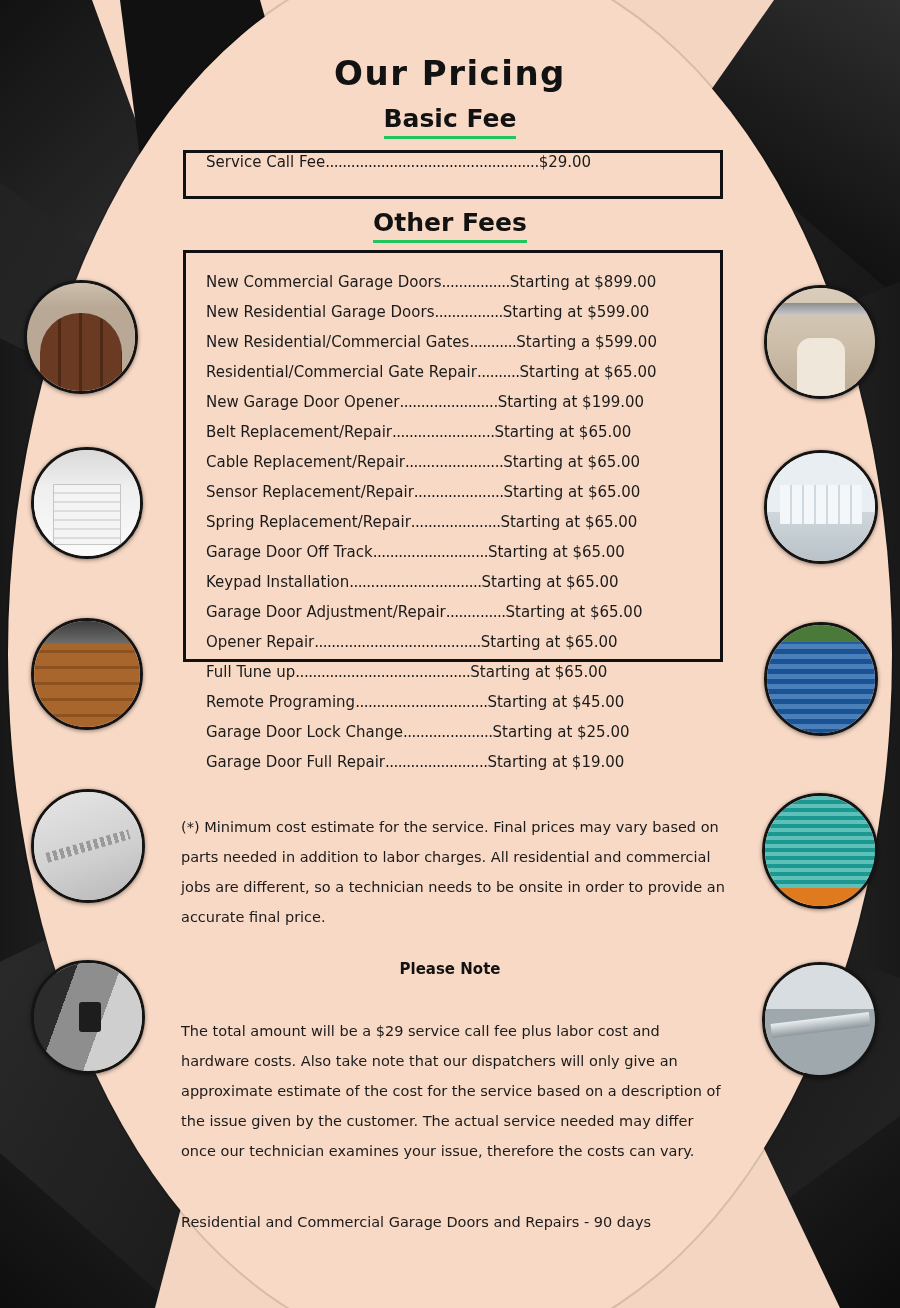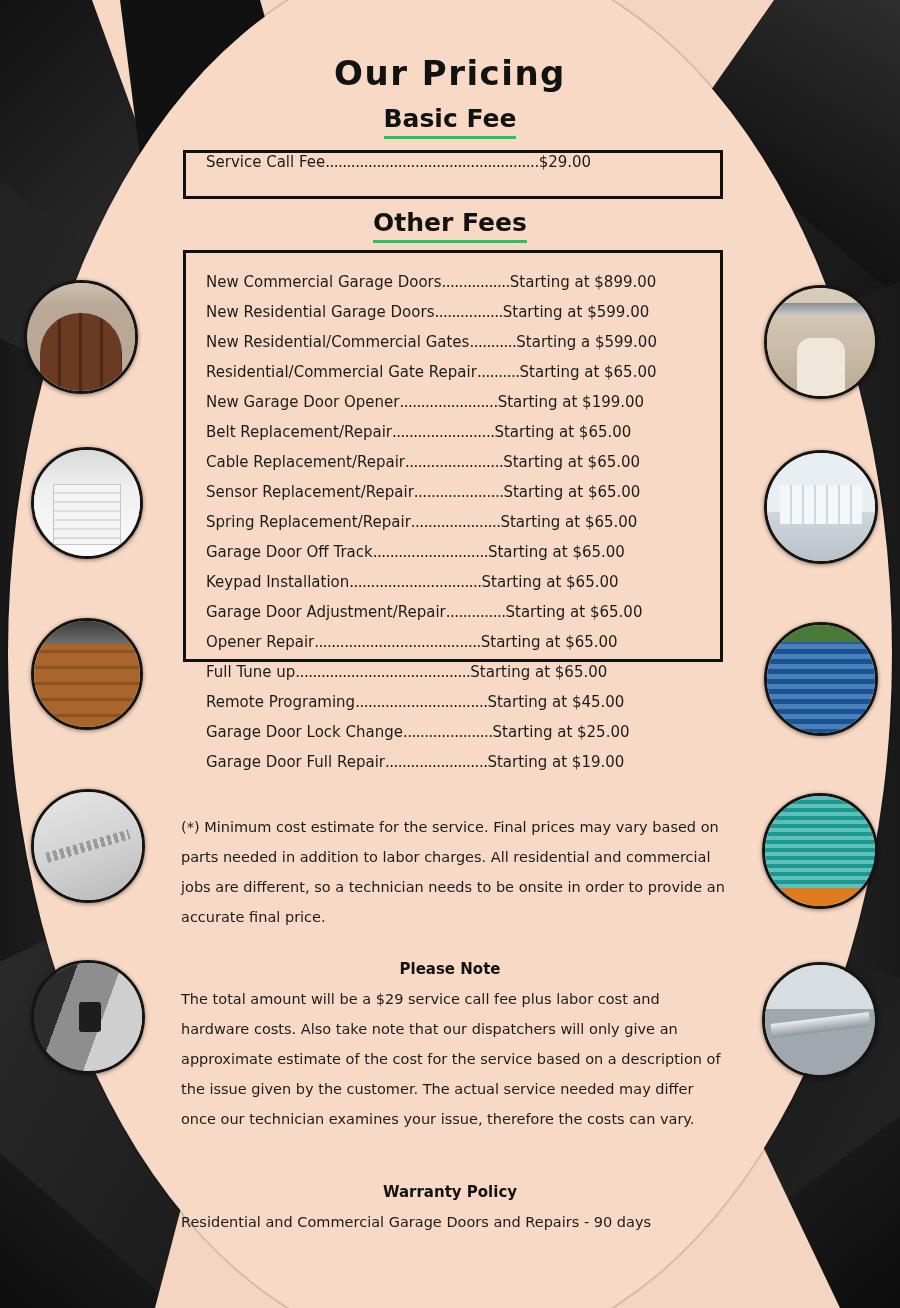--- a/index.html
+++ b/index.html
@@ -195,21 +195,21 @@
     position: absolute;
     left: 0; right: 0;
     text-align: center;
     font-size: 15px;
     font-weight: bold;
     font-family: "DejaVu Sans", sans-serif;
   }
   .sub-note { top: 960px; }
   .sub-warranty { top: 1183px; }
 
-  .note-2 { top: 984px; }
+  .note-2 { top: 1016px; }
   .warranty-text {
     position: absolute;
     left: 181px;
     width: 544px;
     top: 1210px;
     font-size: 14.5px;
     line-height: 24px;
     color: #1b1b1b;
     font-family: "DejaVu Sans", sans-serif;
   }
@@ -432,17 +432,16 @@
       <div class="fee-line"><span>Remote Programing</span><span class="dots">...............................</span><span>Starting at $45.00</span></div>
       <div class="fee-line"><span>Garage Door Lock Change</span><span class="dots">.....................</span><span>Starting at $25.00</span></div>
       <div class="fee-line"><span>Garage Door Full Repair</span><span class="dots">........................</span><span>Starting at $19.00</span></div>
     </div>
 
     <div class="note-block note-1">(*) Minimum cost estimate for the service. Final prices may vary based on parts needed in addition to labor charges. All residential and commercial jobs are different, so a technician needs to be onsite in order to provide an accurate final price.</div>
 
     <div class="subhead sub-note">Please Note</div>
     <div class="note-block note-2">The total amount will be a $29 service call fee plus labor cost and hardware costs. Also take note that our dispatchers will only give an approximate estimate of the cost for the service based on a description of the issue given by the customer. The actual service needed may differ once our technician examines your issue, therefore the costs can vary.</div>
 
-    <div class="subhead sub-warranty">Warranty Policy</div>
     <div class="warranty-text">Residential and Commercial Garage Doors and Repairs - 90 days</div>
 
   </div>
 </div>
 
 </body></html>

